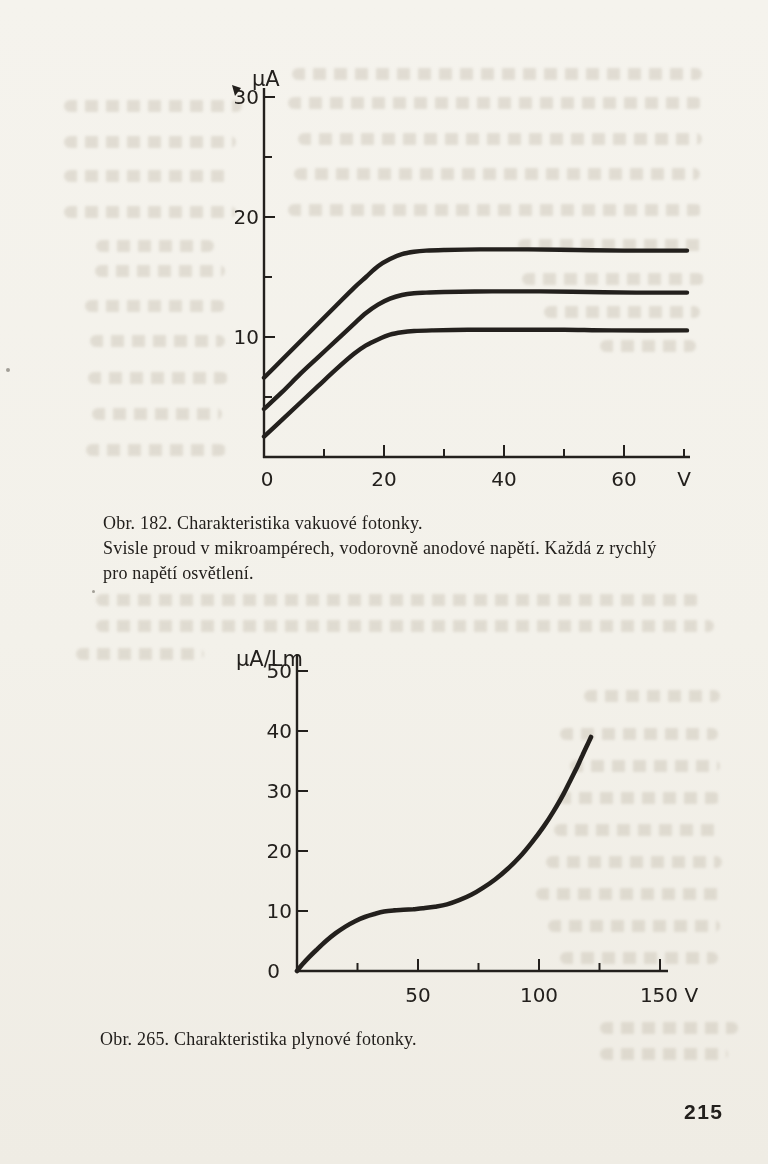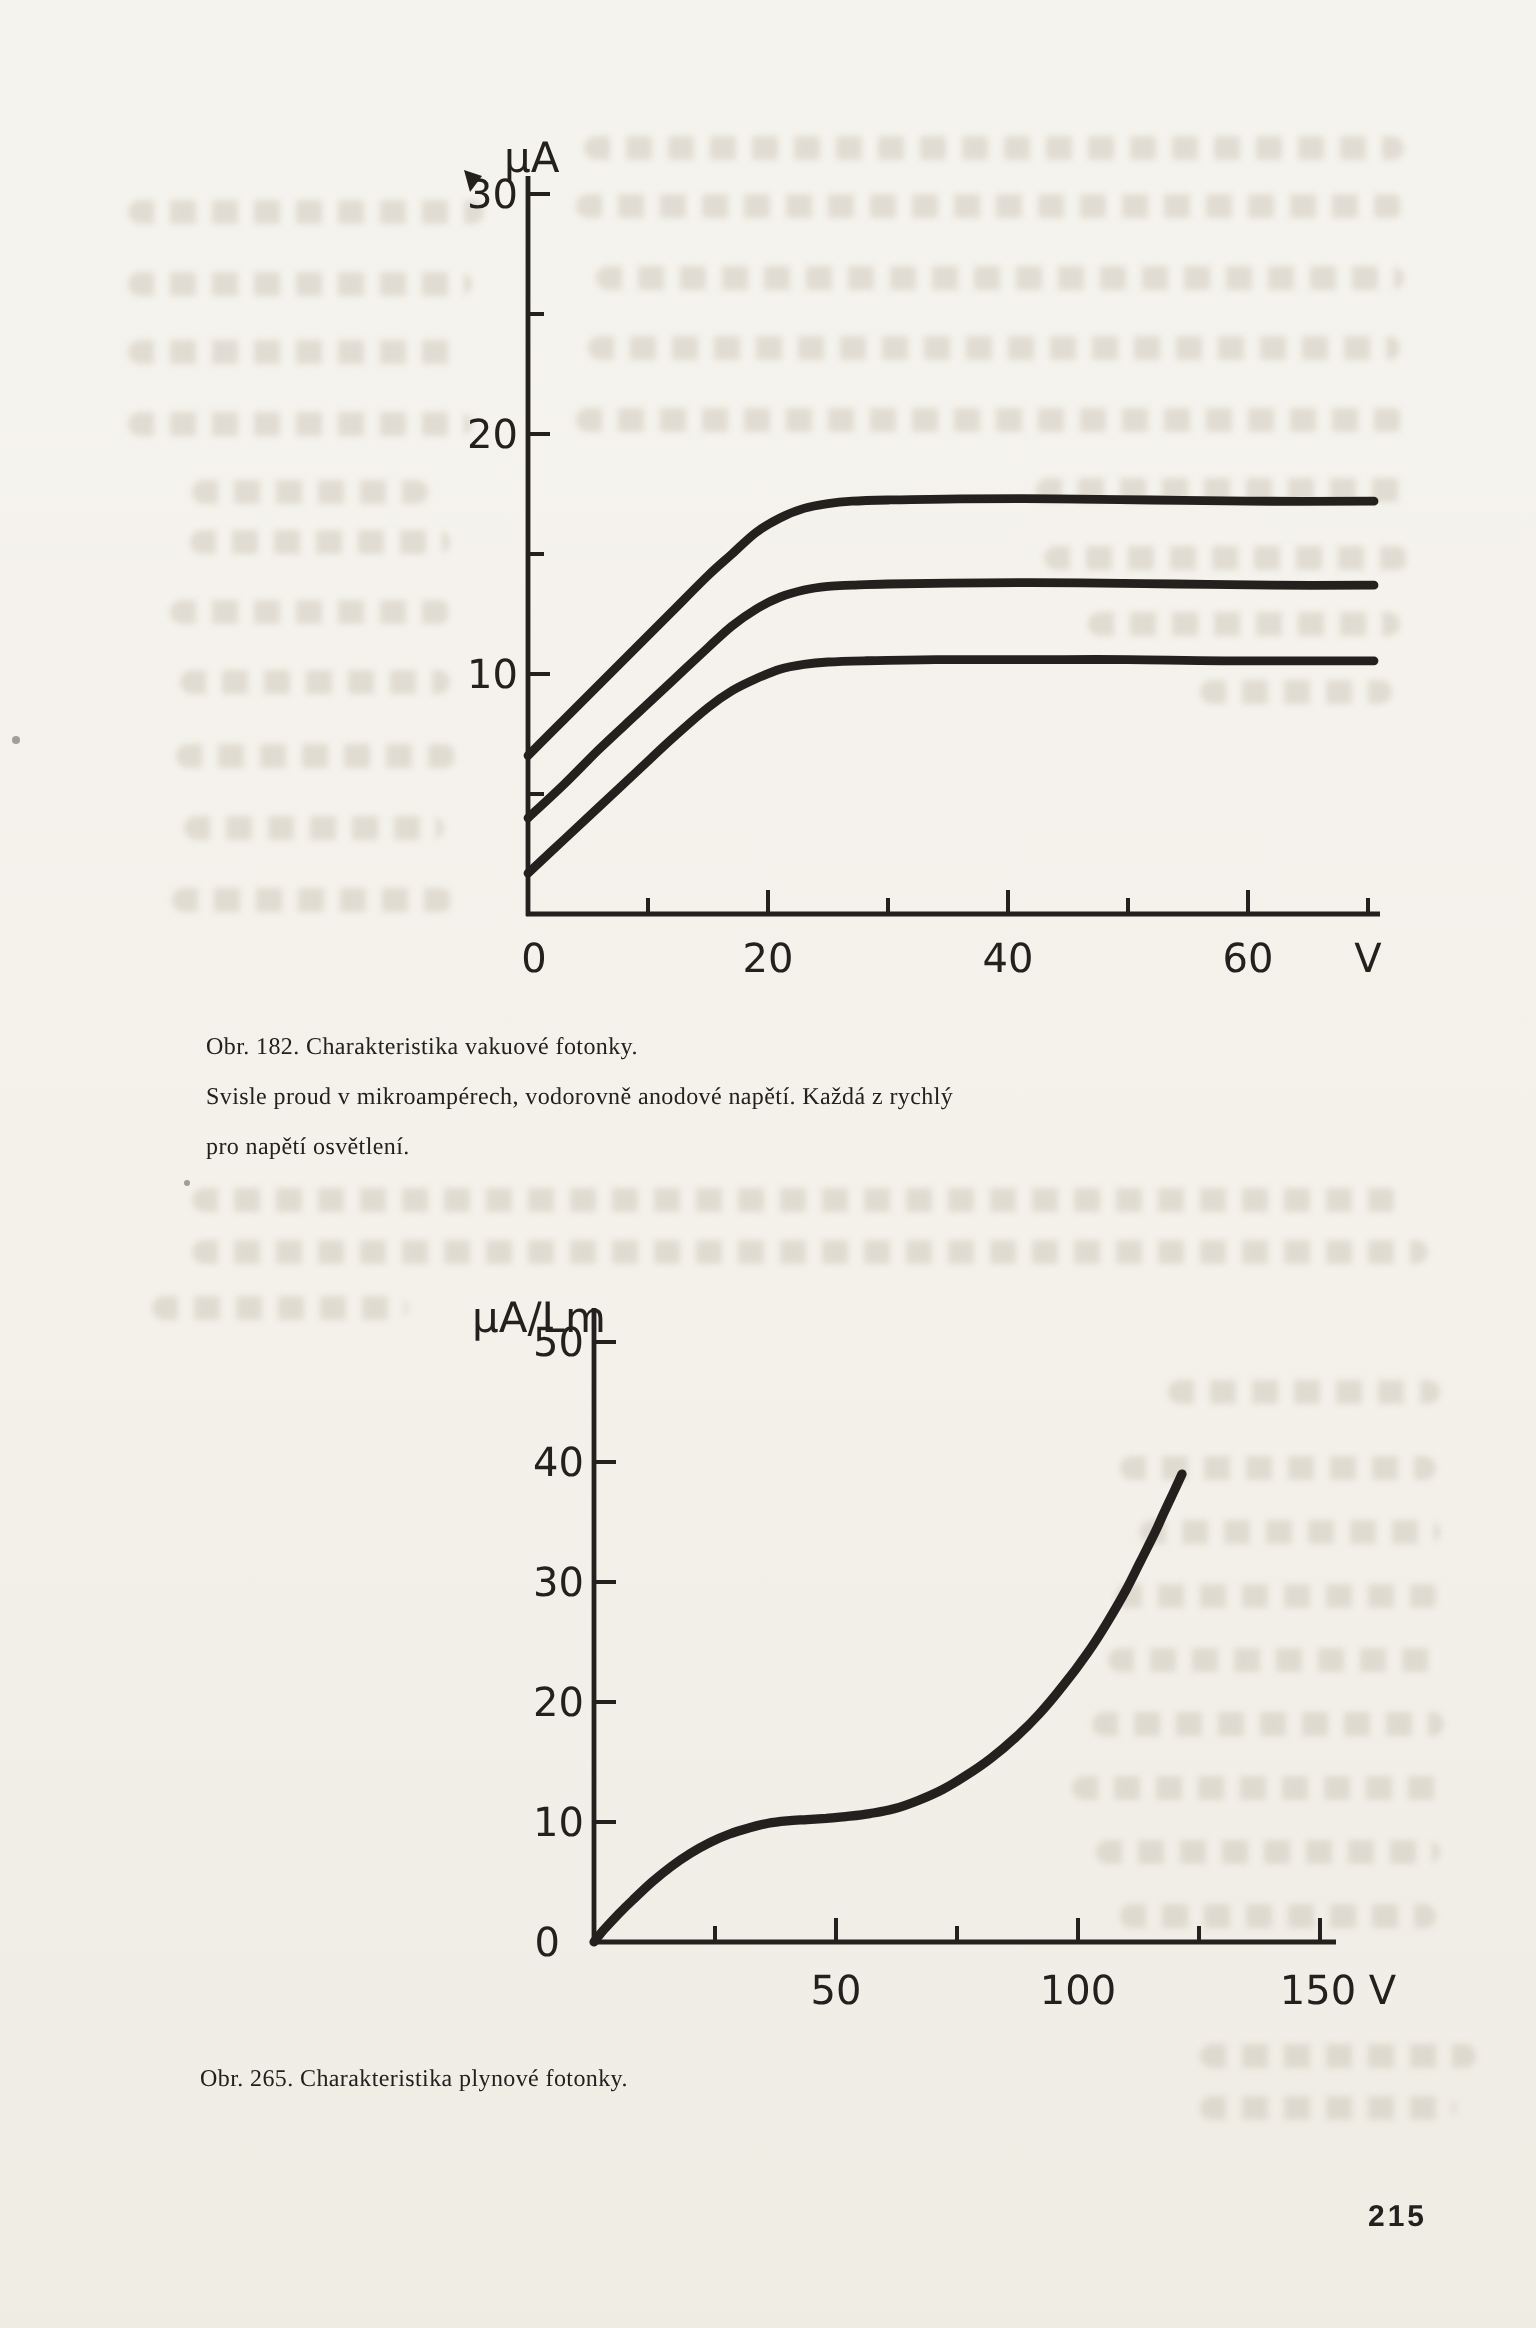--- a/index.html
+++ b/index.html
@@ -16,24 +16,24 @@
     font-family:"Liberation Serif",serif;
   }
   .bleed-layer{position:absolute;inset:0;pointer-events:none}
   .bleed-line{
     position:absolute;height:12px;border-radius:6px;opacity:.45;filter:blur(1.6px);
     background:repeating-linear-gradient(90deg,var(--bleed) 0px,var(--bleed) 13px,rgba(0,0,0,0) 13px,rgba(0,0,0,0) 21px);
   }
   .chart{position:absolute}
   .tick-label{font-family:"DejaVu Sans",sans-serif;font-size:20px;fill:var(--ink)}
   .unit-label{font-family:"DejaVu Sans",sans-serif;font-size:21px;fill:var(--ink)}
-  .caption{position:absolute;color:var(--ink);font-size:12px;line-height:25px;letter-spacing:.2px;white-space:nowrap}
+  .caption{position:absolute;color:var(--ink);font-size:18px;line-height:25px;letter-spacing:.2px;white-space:nowrap}
   .page-number{
     position:absolute;left:684px;top:1100px;
-    font-family:"Liberation Sans",sans-serif;font-weight:700;font-size:15px;
+    font-family:"Liberation Sans",sans-serif;font-weight:700;font-size:21px;
     color:var(--ink);letter-spacing:1.5px;
   }
   .speck{position:absolute;background:#6b675f;border-radius:50%;opacity:.6}
 </style>
 </head>
 <body>
 
 <div class="page">
 
   <div class="bleed-layer" id="bleed">

